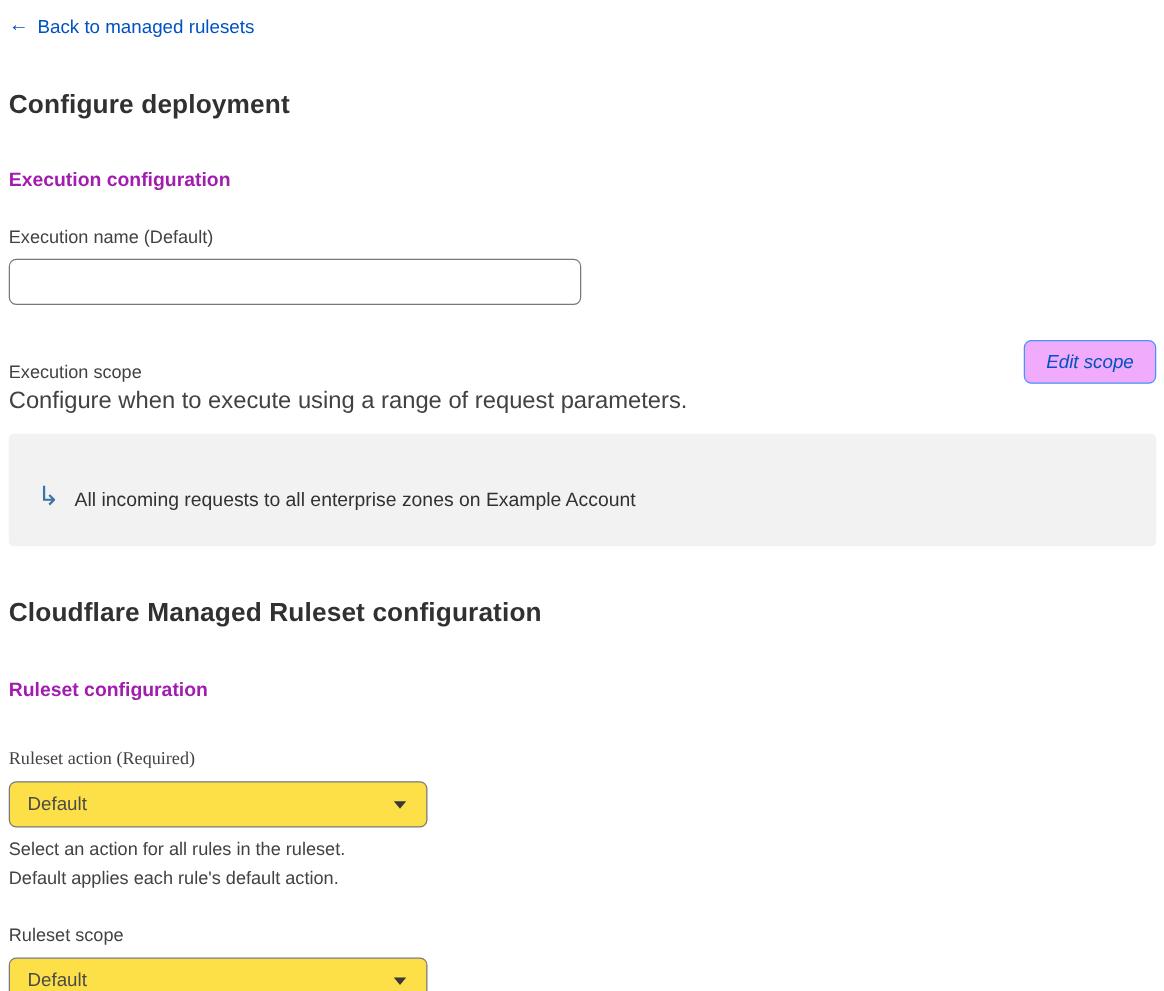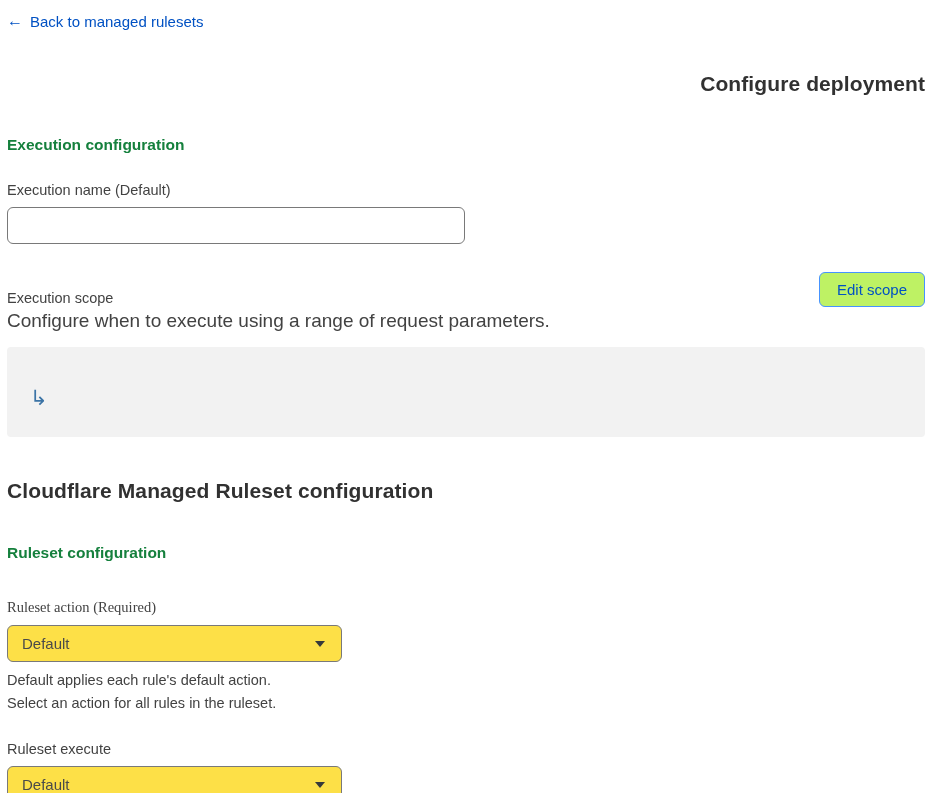--- a/index.html
+++ b/index.html
@@ -29,25 +29,25 @@
   }
   .back-link .arrow { font-size: 16px; line-height: 1; }
 
   
   .h1 {
     font-size: 21px;
     font-weight: 700;
     color: #313131;
     letter-spacing: 0.1px;
   }
-  .h1.first { margin-top: 42px; text-align: right; }
+  .h1.first { margin-top: 42px; }
   .h2 {
     font-size: 15.5px;
     font-weight: 700;
-    color: #15803d;
+    color: #a21caf;
   }
 
   
   .field-label {
     font-size: 14.5px;
     color: #424242;
     display: block;
   }
   .helper {
     font-size: 14.5px;
@@ -76,29 +76,30 @@
     align-items: flex-start;
     justify-content: space-between;
     width: 918px;
   }
   .scope-text .field-label { margin-bottom: 4px; margin-top: 20px; }
   .scope-desc {
     font-size: 19px;
     color: #424242;
   }
   .edit-scope-btn {
-    background: #bef264;
+    background: #f0abfc;
     border: 1px solid #4693ff;
     color: #0051c3;
     font-size: 15px;
     font-family: "Liberation Sans", "DejaVu Sans", sans-serif;
     border-radius: 6px;
     padding: 8px 17px;
     cursor: pointer;
     margin-top: 2px;
+    font-style: italic;
   }
 
   
   .scope-panel {
     margin-top: 15px;
     width: 918px;
     background: #f2f2f2;
     border-radius: 4px;
     padding: 27px 20px 26px 20px;
   }
@@ -180,37 +181,38 @@
     <div class="scope-text">
       <span class="field-label">Execution scope</span>
       <div class="scope-desc">Configure when to execute using a range of request parameters.</div>
     </div>
     <button class="edit-scope-btn">Edit scope</button>
   </div>
 
   <div class="scope-panel">
     <div class="line2">
       <span class="return-arrow">↳</span>
+      <span class="scope-value">All incoming requests to all enterprise zones on Example Account</span>
     </div>
   </div>
 
   <div class="h1 mt-h1-ruleset">Cloudflare Managed Ruleset configuration</div>
 
   <div class="h2 mt-h2-rulesetcfg">Ruleset configuration</div>
 
   <label class="field-label mt-label-action">Ruleset action (Required)</label>
   <div class="select">
     <span class="value">Default</span>
     <span class="caret"></span>
   </div>
   <div class="mt-helpers">
+    <div class="helper">Select an action for all rules in the ruleset.</div>
     <div class="helper">Default applies each rule's default action.</div>
-    <div class="helper">Select an action for all rules in the ruleset.</div>
-  </div>
-
-  <label class="field-label mt-label-status">Ruleset execute</label>
+  </div>
+
+  <label class="field-label mt-label-status">Ruleset scope</label>
   <div class="select">
     <span class="value">Default</span>
     <span class="caret"></span>
   </div>
   <div class="helper mt-helper-status">Select a status for all rules in the ruleset.</div>
 
 </div>
 
 </body></html>

